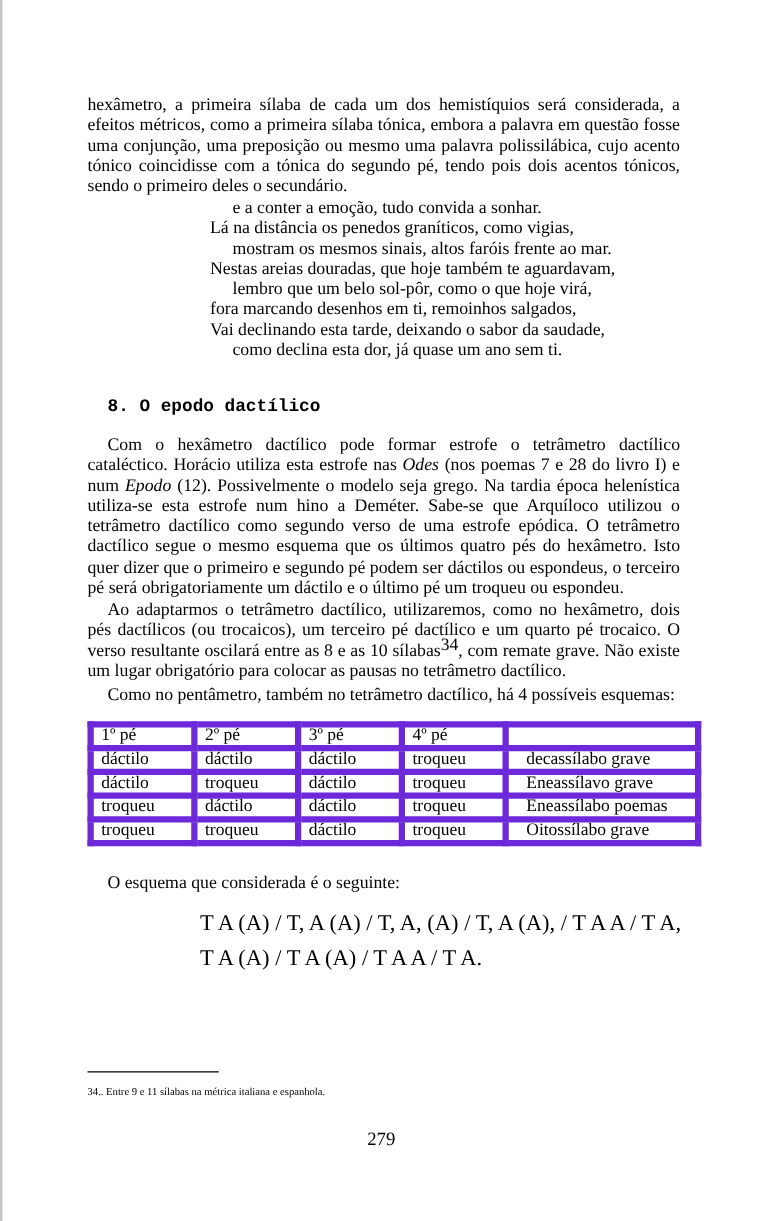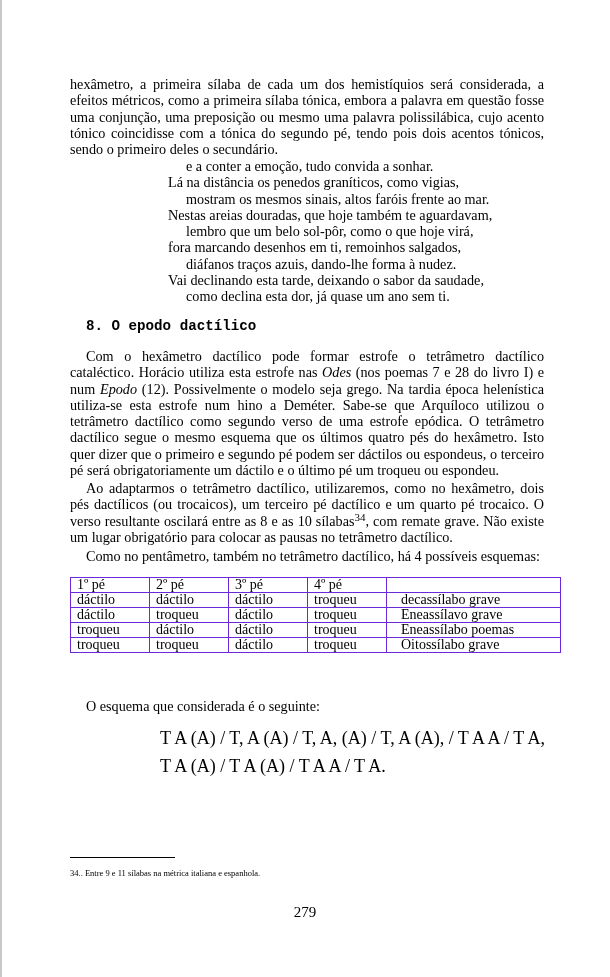--- a/index.html
+++ b/index.html
@@ -20,51 +20,50 @@
   .verse div { white-space:nowrap; }
   .verse .ind { padding-left:18px; }
   .heading {
     position:absolute; left:86px; top:318px; font-size:14.2px; font-weight:bold; margin:0;font-family:Liberation Mono, monospace;
   }
   table.scheme {
     position:absolute; left:70px; top:577px; width:491px; border-collapse:collapse;
     font-size:14px; line-height:14px;
   }
   table.scheme td {
-    border:1px solid #6d28d9; padding:0 0 0 6px; height:14px; vertical-align:top; overflow:hidden;
+    border:5px solid #6d28d9; padding:0 0 0 6px; height:14px; vertical-align:top; overflow:hidden;
   }
   table.scheme td.c1 { width:72px; }
   table.scheme td.c2 { width:72px; }
   table.scheme td.c3 { width:72px; }
   table.scheme td.c4 { width:72px; }
   table.scheme td.c5 { padding-left:14px; }
   .formula { position:absolute; left:160px; font-size:18px; white-space:nowrap; }
   .fn-rule { position:absolute; left:70px; top:857px; width:105px; height:1px; background:#000; }
   .footnote { position:absolute; left:70px; top:868px; font-size:8.5px; white-space:nowrap; }
   .page-number { position:absolute; left:0; width:610px; top:904px; text-align:center; font-size:15px; }
-  sup { font-size:11px; line-height:0; vertical-align:5px; }
+  sup { font-size:14px; line-height:0; vertical-align:5px; }
   i { font-style:italic; }
 </style>
 </head>
 <body>
 
 <div class="left-border"></div>
 
 <div class="page">
 
   <p class="para" style="top:76px;">hexâmetro, a primeira sílaba de cada um dos hemistíquios será considerada, a efeitos métricos, como a primeira sílaba tónica, embora a palavra em questão fosse uma conjunção, uma preposição ou mesmo uma palavra polissilábica, cujo acento tónico coincidisse com a tónica do segundo pé, tendo pois dois acentos tónicos, sendo o primeiro deles o secundário.</p>
 
   <div class="verse" style="top:158px;">
     <div class="ind">e a conter a emoção, tudo convida a sonhar.</div>
     <div>Lá na distância os penedos graníticos, como vigias,</div>
     <div class="ind">mostram os mesmos sinais, altos faróis frente ao mar.</div>
     <div>Nestas areias douradas, que hoje também te aguardavam,</div>
     <div class="ind">lembro que um belo sol-pôr, como o que hoje virá,</div>
     <div>fora marcando desenhos em ti, remoinhos salgados,</div>
-    <div class="ind">diáfanos traços azuis, dando-lhe forma à nudez.</div>
     <div>Vai declinando esta tarde, deixando o sabor da saudade,</div>
     <div class="ind">como declina esta dor, já quase um ano sem ti.</div>
   </div>
 
   <h3 class="heading">8. O epodo dactílico</h3>
 
   <p class="para indent" style="top:348px;"><span>Com o hexâmetro dactílico pode formar estrofe o tetrâmetro dactílico cataléctico. Horácio utiliza esta estrofe nas </span><i>Odes</i><span> (nos poemas 7 e 28 do livro I) e num </span><i>Epodo</i><span> (12).  Possivelmente o modelo seja grego. Na tardia época helenística utiliza-se esta estrofe num hino a Deméter. Sabe-se que Arquíloco utilizou o tetrâmetro dactílico como segundo verso de uma estrofe epódica. O tetrâmetro dactílico segue o mesmo esquema que os últimos quatro pés do hexâmetro. Isto quer dizer que o primeiro e segundo pé podem ser dáctilos ou espondeus, o terceiro pé será obrigatoriamente um dáctilo e o último pé um troqueu ou espondeu.</span></p>
 
   <p class="para indent" style="top:480px;"><span>Ao adaptarmos o tetrâmetro dactílico, utilizaremos, como no hexâmetro, dois pés dactílicos (ou trocaicos), um terceiro pé dactílico e um quarto pé trocaico. O verso resultante oscilará entre as 8 e as 10 sílabas</span><sup>34</sup><span>, com remate grave. Não existe um lugar obrigatório para colocar as pausas no tetrâmetro dactílico.</span></p>
 

